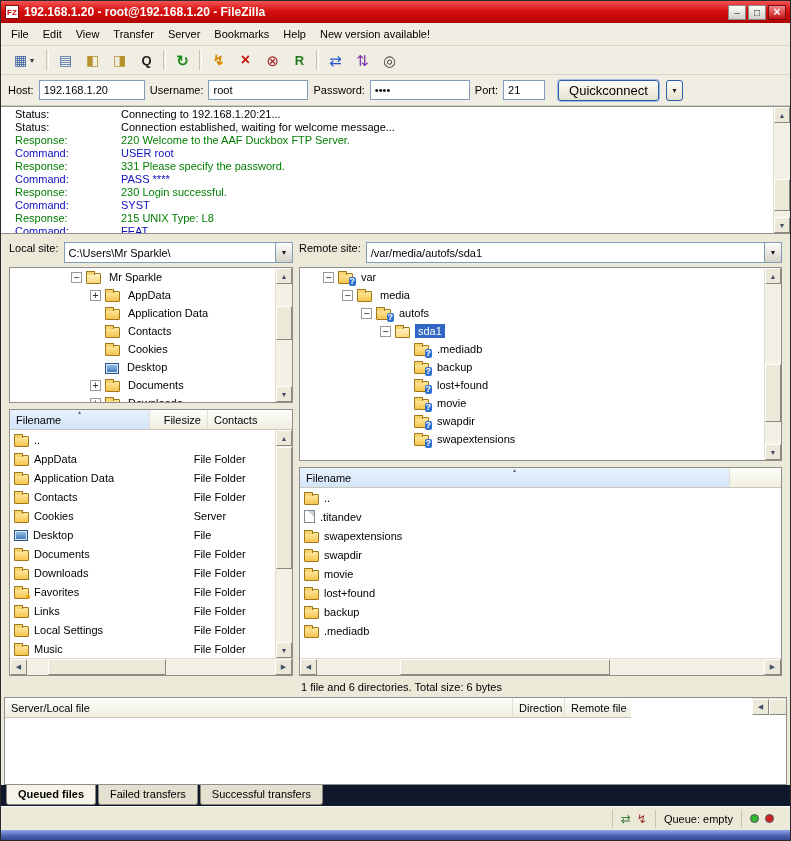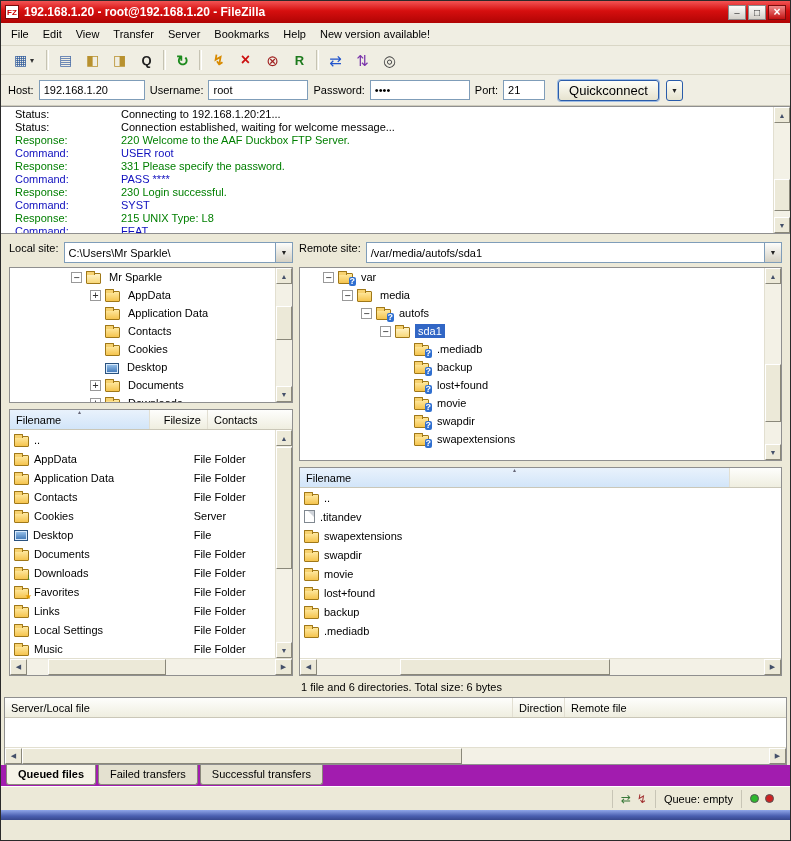--- a/index.html
+++ b/index.html
@@ -131,25 +131,25 @@
   .list-body { flex:1; overflow:hidden; position:relative; }
   .local-list .list-body { margin-right:17px; }
   .list-row { height:19px; display:flex; align-items:center; white-space:nowrap; }
   .list-row .c-name { display:flex; align-items:center; gap:5px; padding-left:4px; overflow:hidden; }
   .li-icon { flex:none; position:relative; display:inline-block; }
   .local-list .vscroll { top:20px; bottom:17px; }
 
   .status-text { height:21px; flex:none; padding:5px 0 0 2px; white-space:nowrap; overflow:hidden; }
 
   
-  .queue-panel { height:68px; flex:none; margin:0 3px; background:#fff; border:1px solid #8f8f8f; display:flex; flex-direction:column; overflow:hidden; }
+  .queue-panel { height:88px; flex:none; margin:0 3px; background:#fff; border:1px solid #8f8f8f; display:flex; flex-direction:row; overflow:hidden; }
   .q-c1 { width:508px; } .q-c2 { width:52px; }
   .queue-body { flex:1; background:#fff; }
 
-  .tabs-row { height:21px; flex:none; background:#a21caf; display:flex; gap:2px; padding-left:5px; align-items:flex-start; }
+  .tabs-row { height:21px; flex:none; background:#0f172a; display:flex; gap:2px; padding-left:5px; align-items:flex-start; }
   .tab { padding:3px 11px 4px; border:1px solid #8a887a; border-top:none; border-radius:0 0 3px 3px; background:#e4e1d0; white-space:nowrap; }
   .tab.selected { background:#f6f4e8; font-weight:bold; }
 
   
   .statusbar { height:24px; flex:none; background:#ece9d8; border-top:1px solid #fff; display:flex; align-items:center; padding:0 8px; }
   .sb-fill { flex:1; }
   .sb-section { display:flex; align-items:center; gap:6px; height:18px; border-left:1px solid #c8c5b6; padding:0 8px; }
   .st-icon { font-size:12px; line-height:1; }
   .kind-cmpicon { color:#3a7a3a; }
   .kind-speedicon { color:#a03030; }

